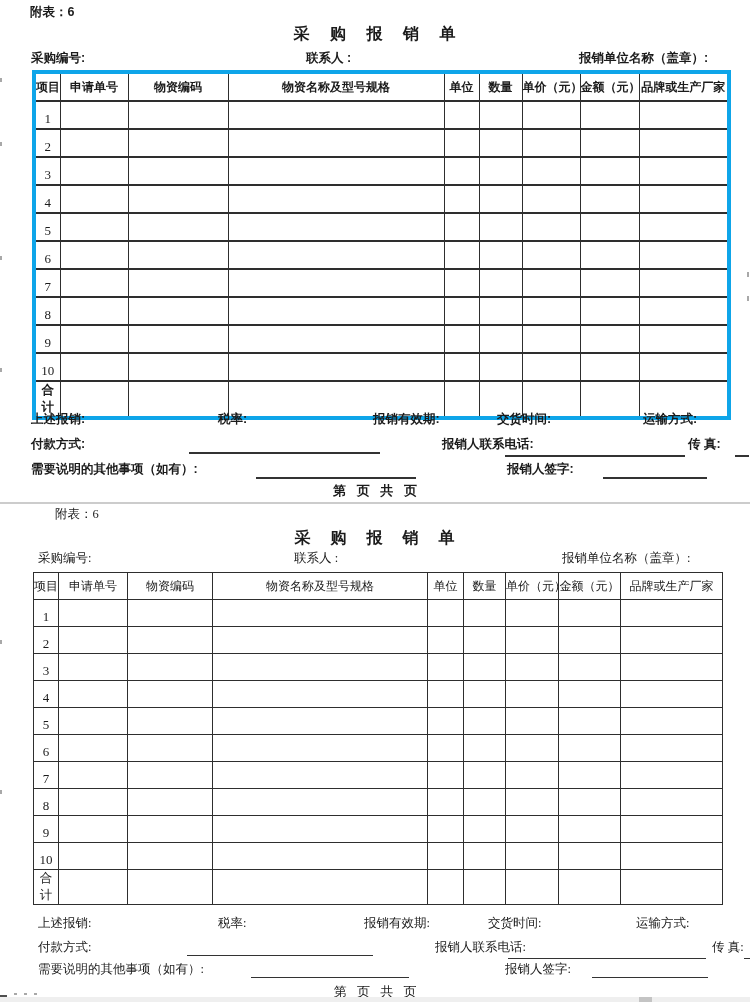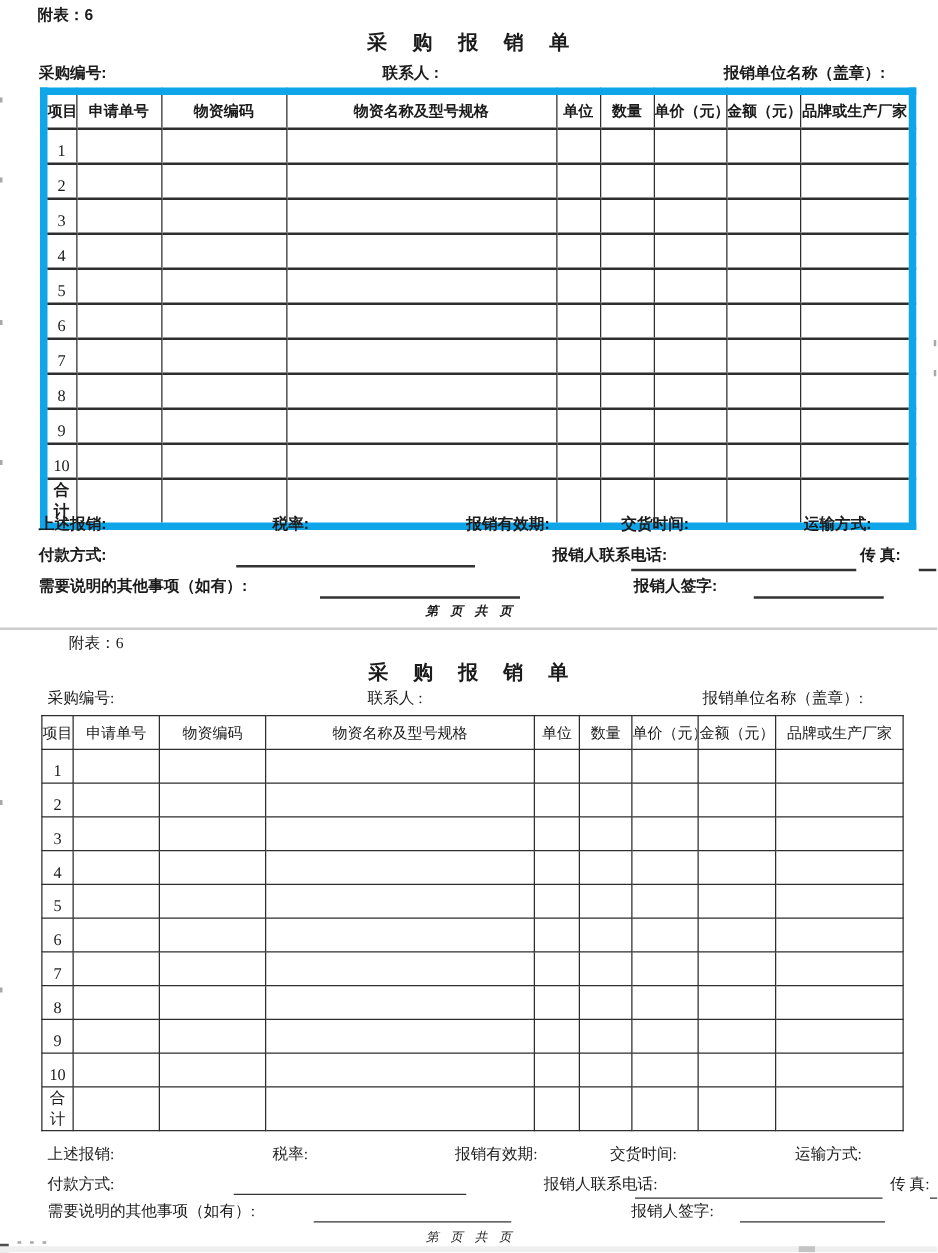--- a/index.html
+++ b/index.html
@@ -4,36 +4,36 @@
 <style>
   html,body{margin:0;padding:0;background:#ffffff;}
   .page{position:relative;width:750px;height:1002px;background:#ffffff;overflow:hidden;
         font-family:"Liberation Sans",sans-serif;color:#1b1b1b;}
   .copy{position:absolute;left:0;top:0;width:750px;height:1002px;}
   .copy2{font-family:"Liberation Serif",serif;}
   .lbl{position:absolute;font-size:12.5px;font-weight:700;white-space:nowrap;line-height:14px;}
   .copy2 .lbl{font-weight:400;}
   .title{position:absolute;left:0;width:100%;text-align:center;font-size:16px;font-weight:700;
          word-spacing:14px;letter-spacing:1px;white-space:nowrap;}
-  .grid{position:absolute;border-collapse:collapse;table-layout:fixed;border:6px solid #0ea5e9;}
+  .grid{position:absolute;border-collapse:collapse;table-layout:fixed;border:4px solid #0ea5e9;}
   .grid th,.grid td{border-left:1px solid #2e2e2e;border-right:1px solid #2e2e2e;
         border-top:2px solid #2e2e2e;border-bottom:2px solid #2e2e2e;padding:0;overflow:hidden;}
   .copy2 .grid{border-width:1px;}
   .copy2 .grid th,.copy2 .grid td{border-top-width:1px;border-bottom-width:1px;}
   .grid th{font-size:12px;font-weight:700;height:26px;text-align:center;white-space:nowrap;}
   .copy2 .grid th{font-weight:400;}
   .grid td{height:25px;}
   .grid td.num{font-family:"Liberation Serif",serif;font-size:13px;text-align:center;
         vertical-align:bottom;padding-bottom:1px;}
   .grid td.total{font-size:12.5px;text-align:center;vertical-align:middle;font-weight:700;}
   .copy2 .grid td.total{font-weight:400;}
   .uline{position:absolute;height:0;border-bottom:2px solid #333333;}
   .copy2 .uline{border-bottom-width:1.5px;}
-  .pageline{position:absolute;left:0;width:100%;text-align:center;font-size:10px;font-weight:700;
-        word-spacing:7px;font-style:italic;}
+  .pageline{position:absolute;left:0;width:100%;text-align:center;font-size:13px;font-weight:700;
+        word-spacing:7px;}
   .copy2 .pageline{font-weight:400;}
   .page-break{position:absolute;left:0;top:502px;width:750px;height:2px;background:#cccccc;}
   .scroll-strip{position:absolute;left:0;top:997px;width:750px;height:5px;background:#efefef;}
   .scroll-thumb{position:absolute;left:639px;top:0;width:13px;height:5px;background:#c4c4c4;}
   .corner-sq{position:absolute;left:0;top:995px;width:7px;height:7px;background:#4f4f4f;}
   .artifact{position:absolute;background:#a8a8a8;}
 </style>
 </head>
 <body>
 

